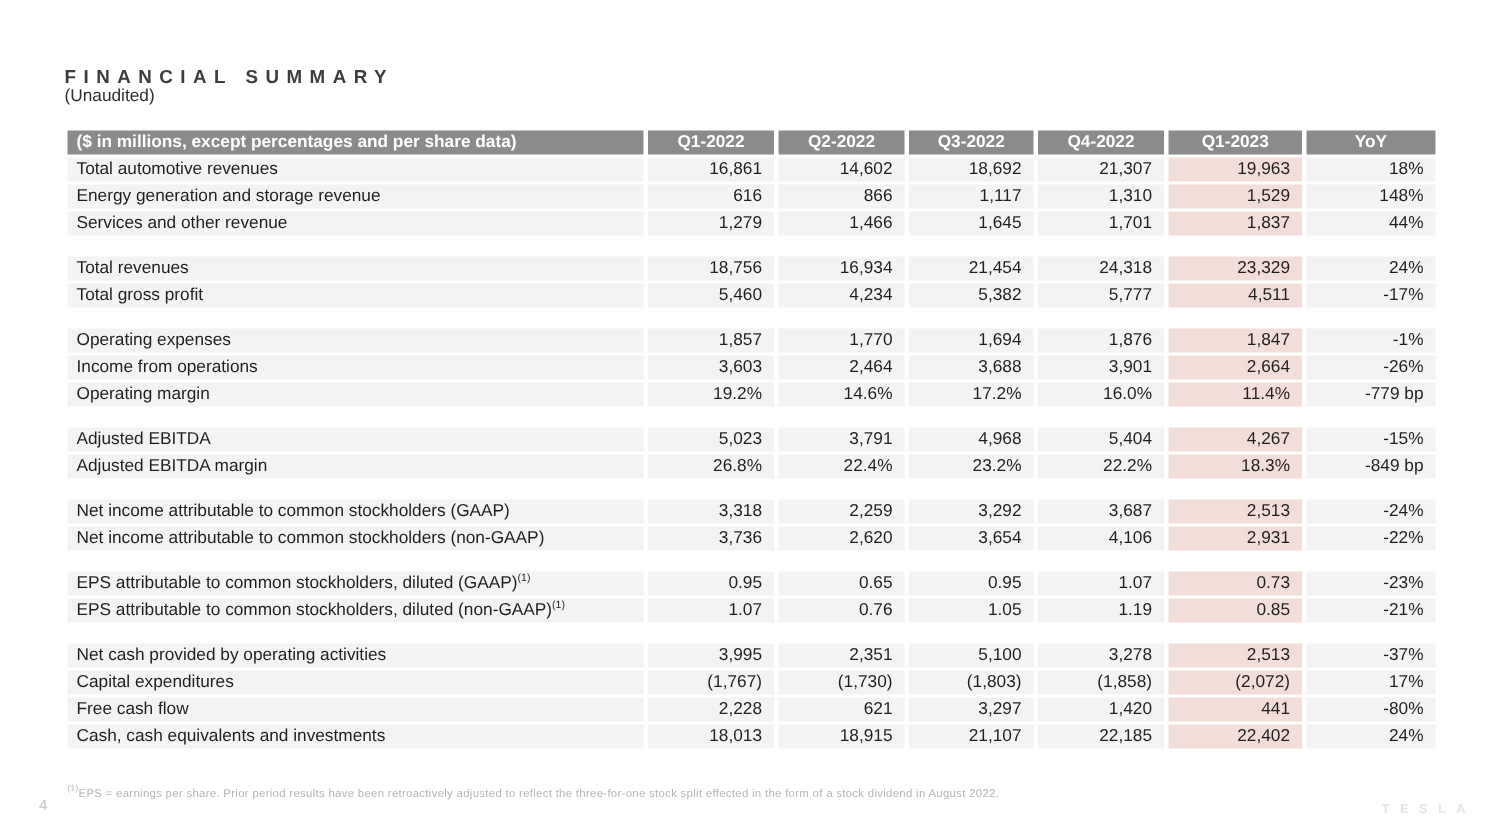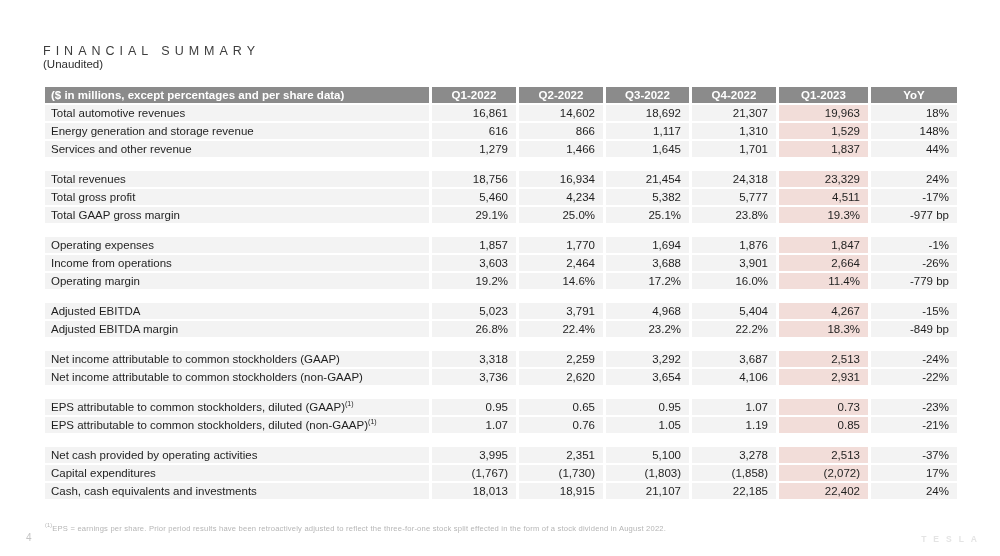--- a/index.html
+++ b/index.html
@@ -15,21 +15,21 @@
   html,body{width:1000px;height:556px;}
   body{
     font-family:"Liberation Sans","DejaVu Sans",sans-serif;
     background:#ffffff;
     position:relative;
     overflow:hidden;
     color:var(--text);
   }
   .title{
     position:absolute;left:43px;top:44px;
-    font-size:12.5px;font-weight:normal;letter-spacing:5px;
+    font-size:12.5px;font-weight:bold;letter-spacing:5px;
     color:#3d3d3d;white-space:nowrap;
   }
   .subtitle{
     position:absolute;left:43px;top:58px;
     font-size:11.5px;font-weight:normal;color:#2e2e2e;
   }
   table.fin{
     position:absolute;left:42px;top:73px;
     border-collapse:separate;border-spacing:3px 2px;
     table-layout:fixed;
@@ -137,29 +137,20 @@
       </tr>
       <tr>
         <td class="label">Total gross profit</td>
         <td class="num">5,460</td>
         <td class="num">4,234</td>
         <td class="num">5,382</td>
         <td class="num">5,777</td>
         <td class="num hl">4,511</td>
         <td class="num">-17%</td>
       </tr>
-      <tr>
-        <td class="label">Total GAAP gross margin</td>
-        <td class="num">29.1%</td>
-        <td class="num">25.0%</td>
-        <td class="num">25.1%</td>
-        <td class="num">23.8%</td>
-        <td class="num hl">19.3%</td>
-        <td class="num">-977 bp</td>
-      </tr>
       <tr class="spacer">
         <td colspan="7"></td>
       </tr>
       <tr>
         <td class="label">Operating expenses</td>
         <td class="num">1,857</td>
         <td class="num">1,770</td>
         <td class="num">1,694</td>
         <td class="num">1,876</td>
         <td class="num hl">1,847</td>
@@ -261,20 +252,29 @@
       <tr>
         <td class="label">Capital expenditures</td>
         <td class="num">(1,767)</td>
         <td class="num">(1,730)</td>
         <td class="num">(1,803)</td>
         <td class="num">(1,858)</td>
         <td class="num hl">(2,072)</td>
         <td class="num">17%</td>
       </tr>
       <tr>
+        <td class="label">Free cash flow</td>
+        <td class="num">2,228</td>
+        <td class="num">621</td>
+        <td class="num">3,297</td>
+        <td class="num">1,420</td>
+        <td class="num hl">441</td>
+        <td class="num">-80%</td>
+      </tr>
+      <tr>
         <td class="label">Cash, cash equivalents and investments</td>
         <td class="num">18,013</td>
         <td class="num">18,915</td>
         <td class="num">21,107</td>
         <td class="num">22,185</td>
         <td class="num hl">22,402</td>
         <td class="num">24%</td>
       </tr>
     </tbody>
 </table>

